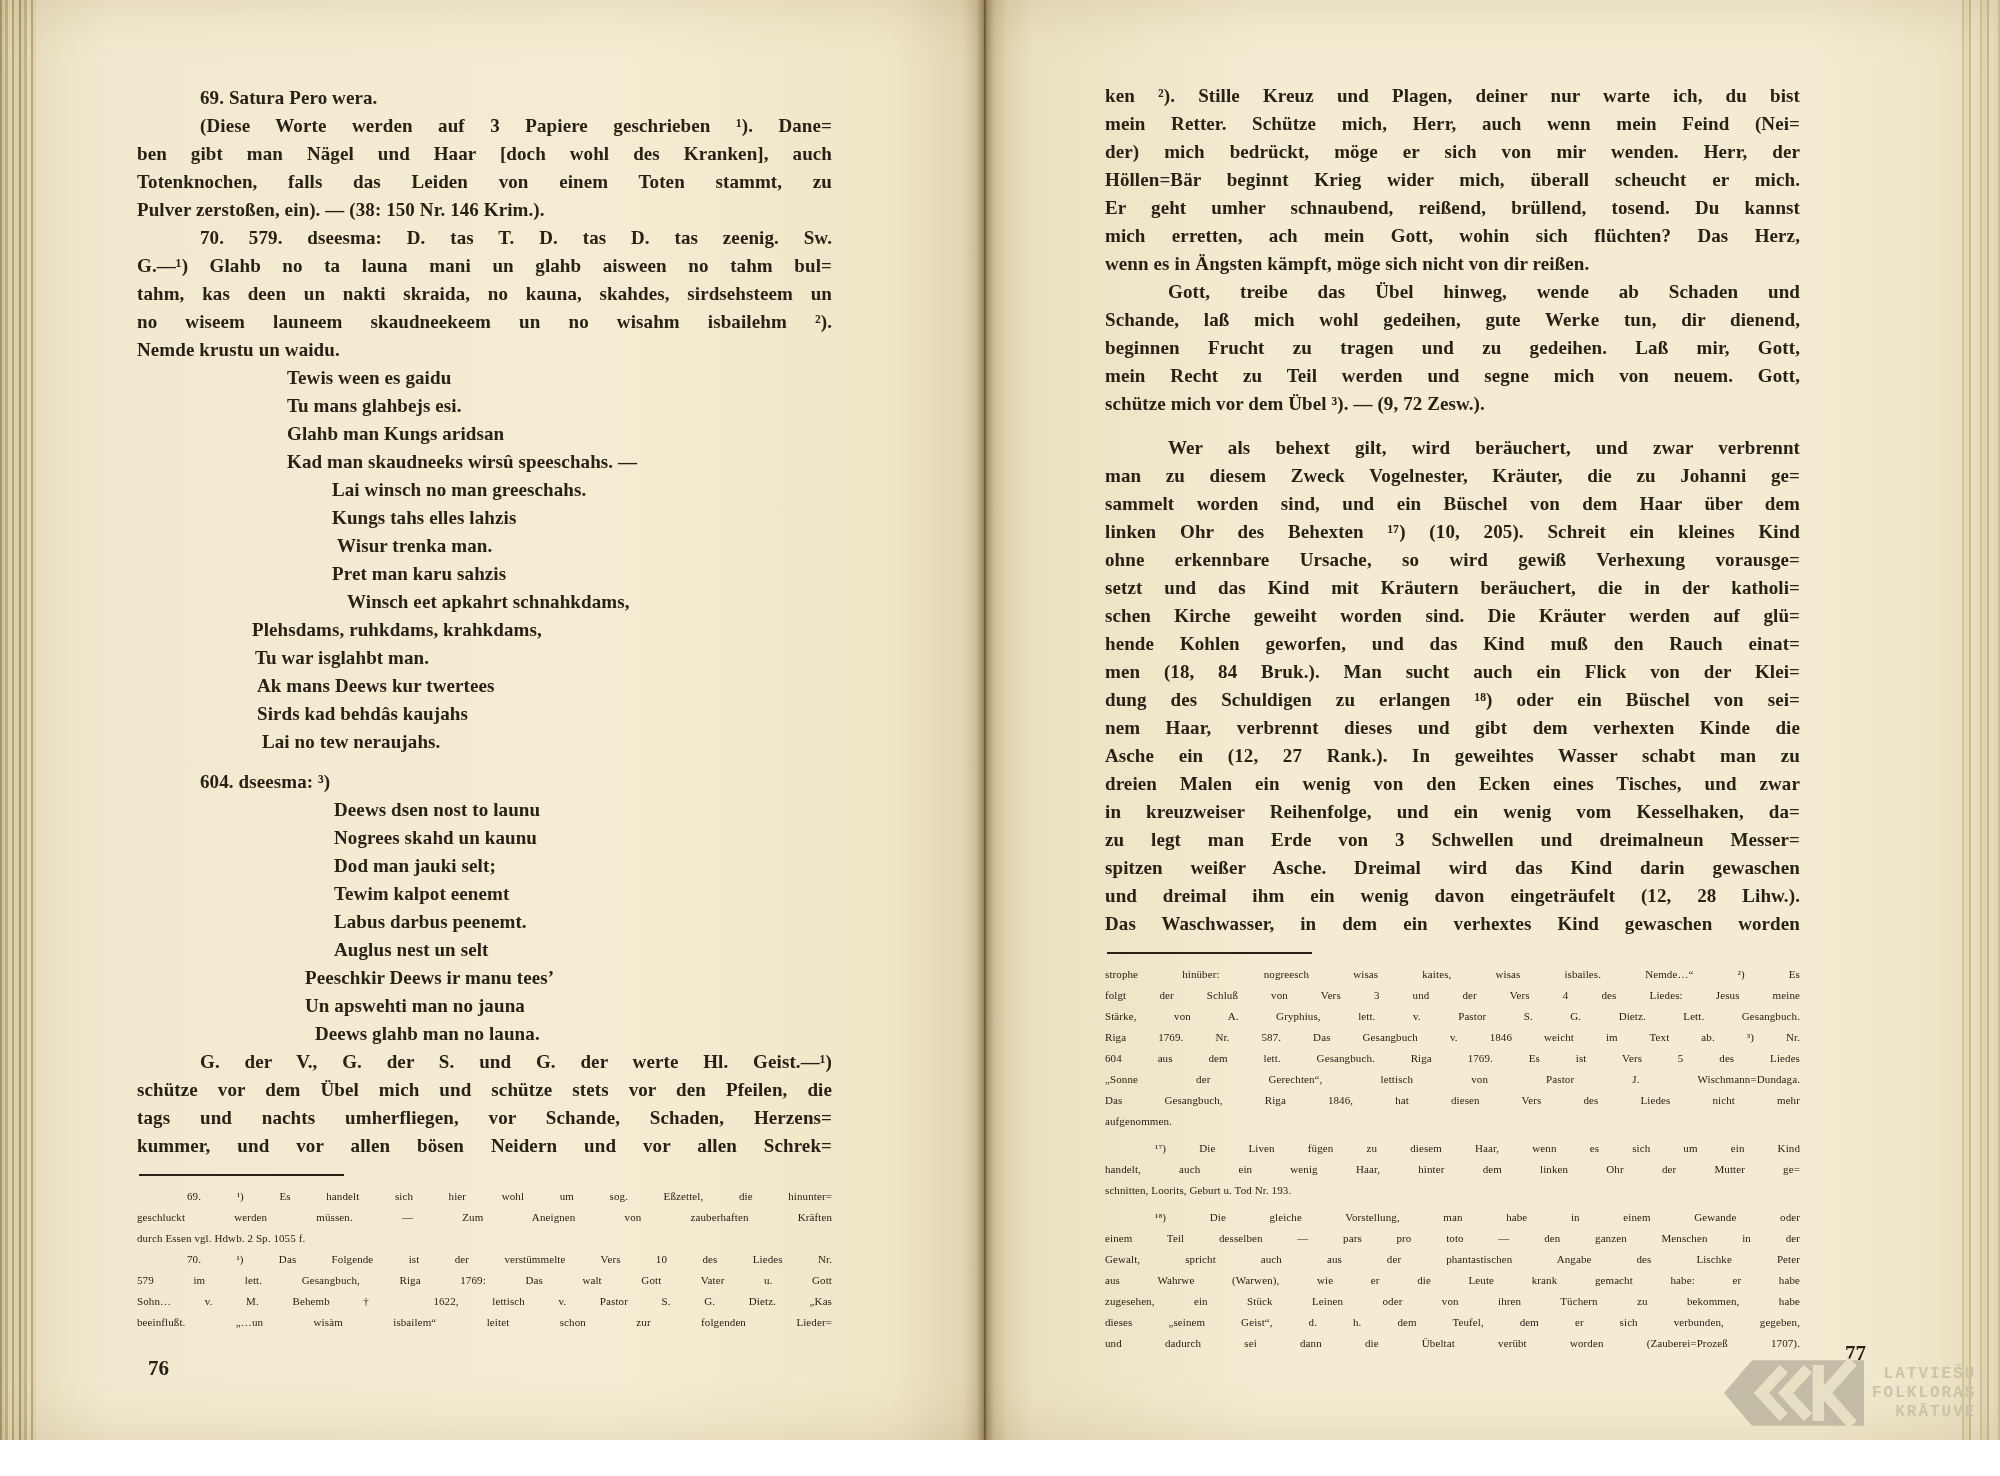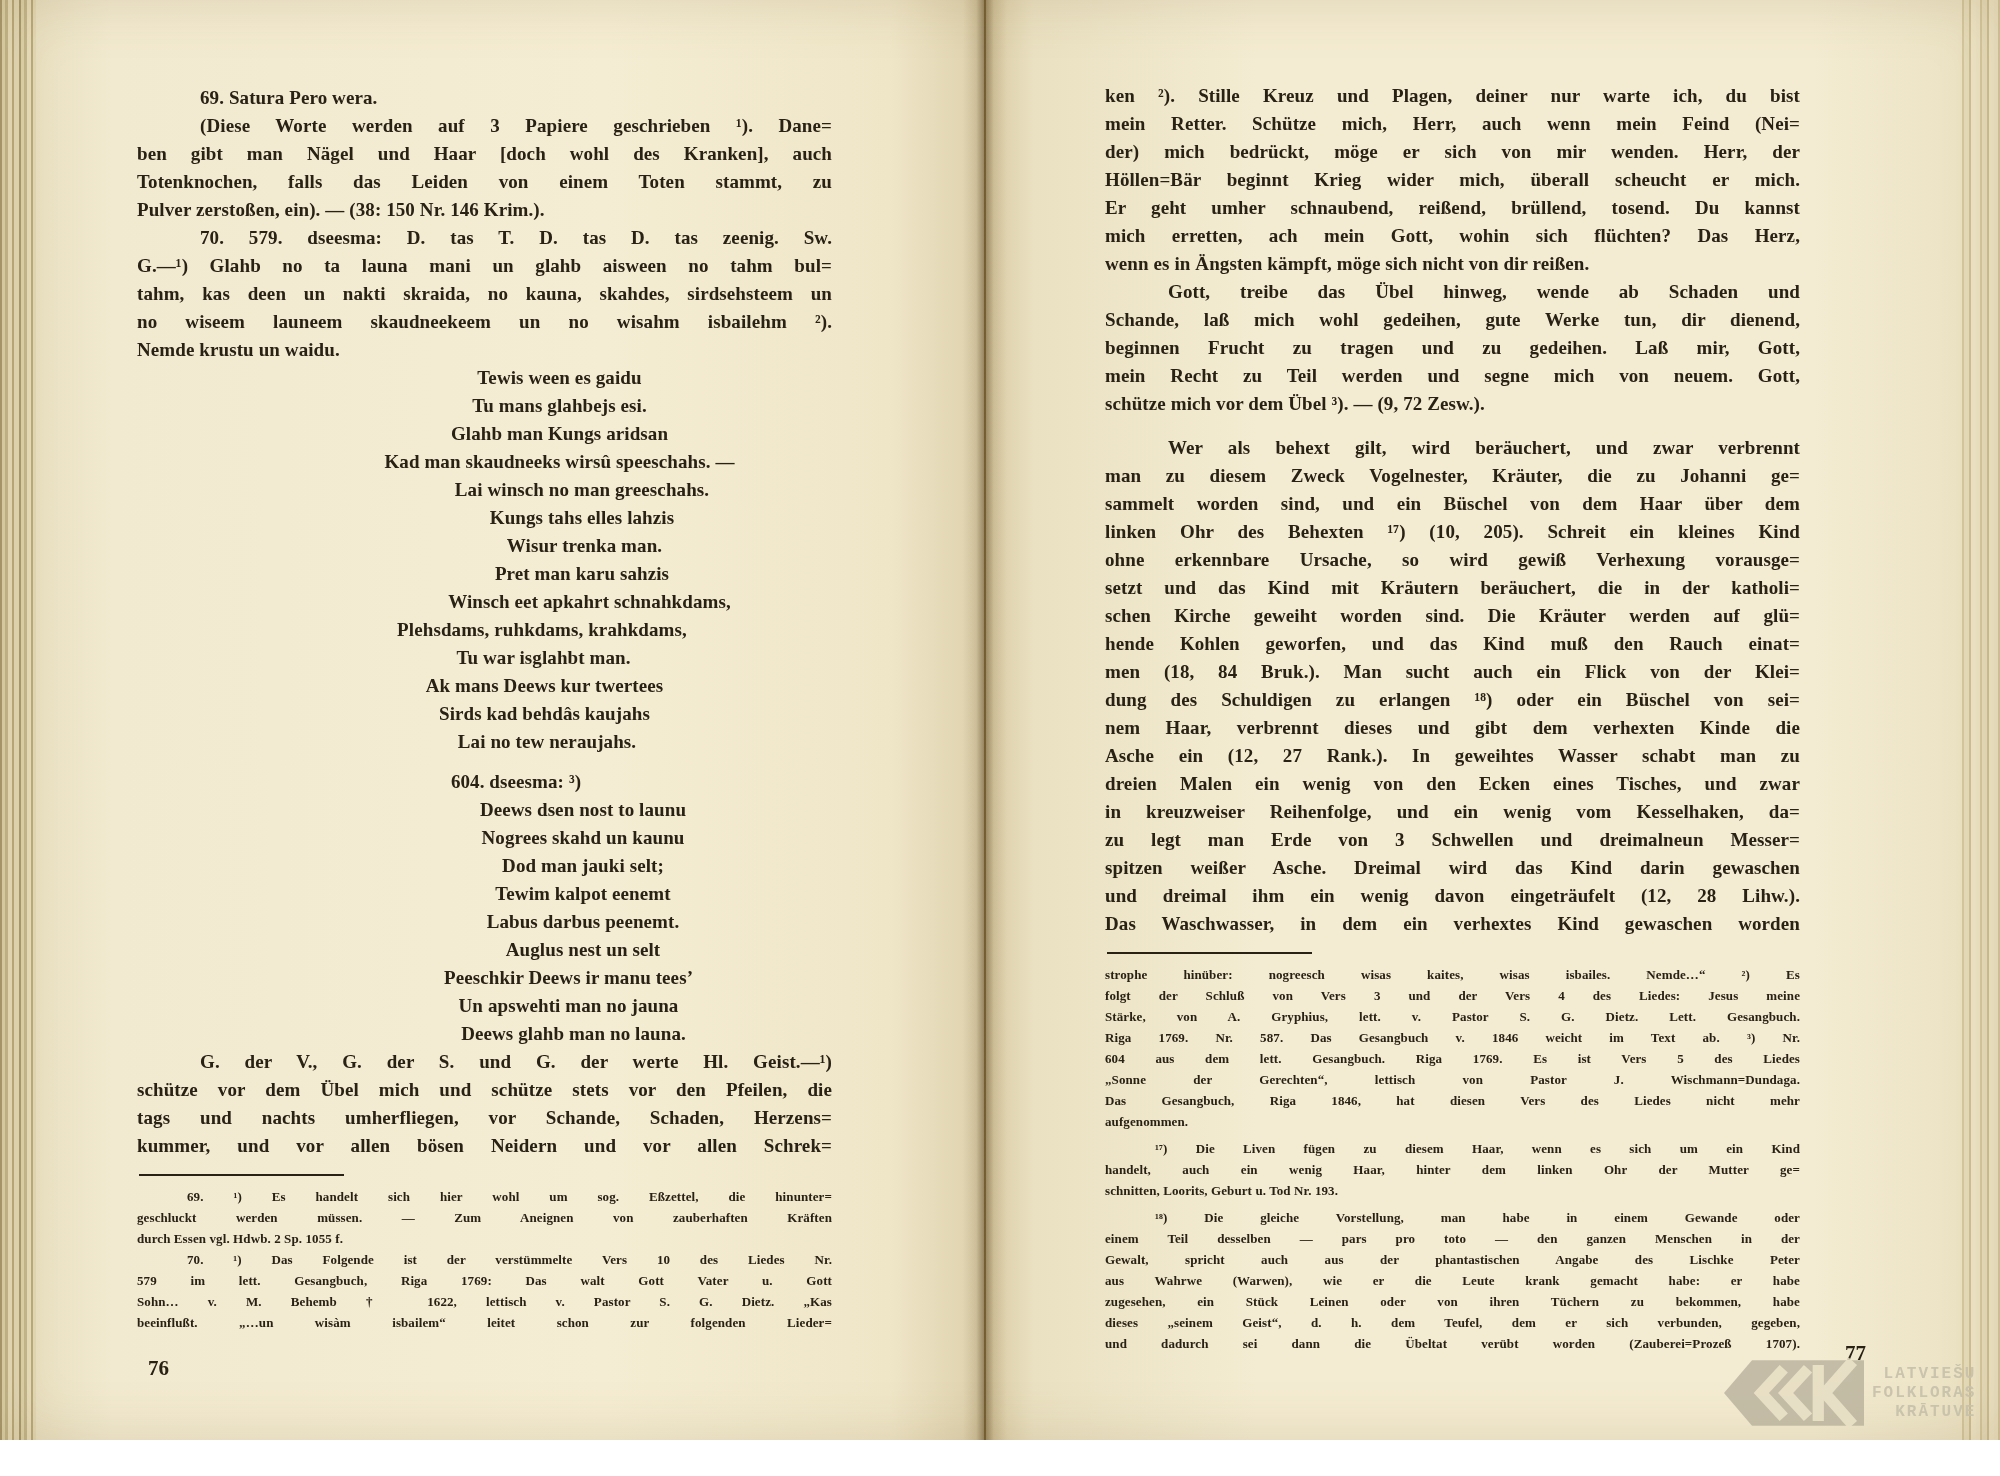--- a/index.html
+++ b/index.html
@@ -46,25 +46,25 @@
 
   
   .col{position:relative;box-sizing:border-box;}
   .col-left{padding:84px 0 0 101px;width:796px;}
   .col-right{padding:82px 0 0 120px;width:815px;}
   .textblock{width:695px;font-size:19px;font-weight:bold;line-height:28px;
     letter-spacing:.1px;}
   .tline{text-align:justify;text-align-last:justify;}
   .tline.last{text-align-last:left;}
   .tline.ind{text-indent:63px;}
-  .pline{text-align:center;white-space:nowrap;}
+  .pline{text-align:left;white-space:nowrap;}
   .gap12{margin-top:12px;}
   .gap16{margin-top:16px;}
   .fnrule{border:none;border-top:2px solid #2a2115;width:205px;margin:14px 0 10px 2px;}
-  .footnotes{font-size:13px;line-height:21px;font-weight:bold;width:695px;}
+  .footnotes{font-size:11px;line-height:21px;font-weight:normal;width:695px;}
   .footnotes .tline.ind{text-indent:50px;}
   .fngap{margin-top:6px;}
   .pagenum{position:absolute;font-size:21px;font-weight:bold;}
   .pagenum-left{left:112px;top:1356px;}
   .pagenum-right{left:860px;top:1341px;}
 
   
   .watermark{position:absolute;right:24px;bottom:6px;width:252px;height:82px;
     display:flex;align-items:center;opacity:.92;}
   .wm-svg{flex:0 0 auto;}

